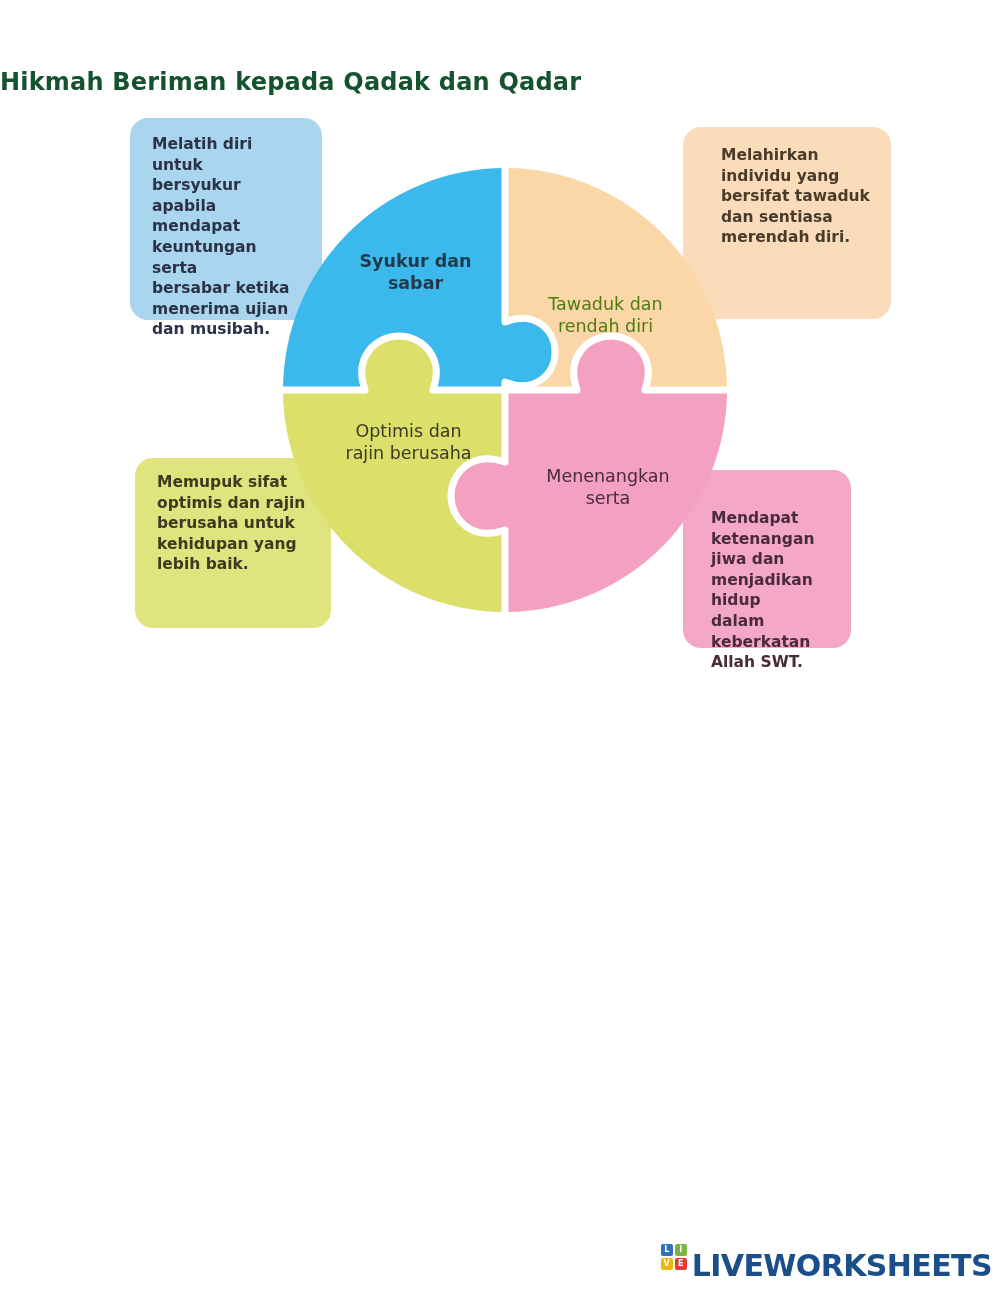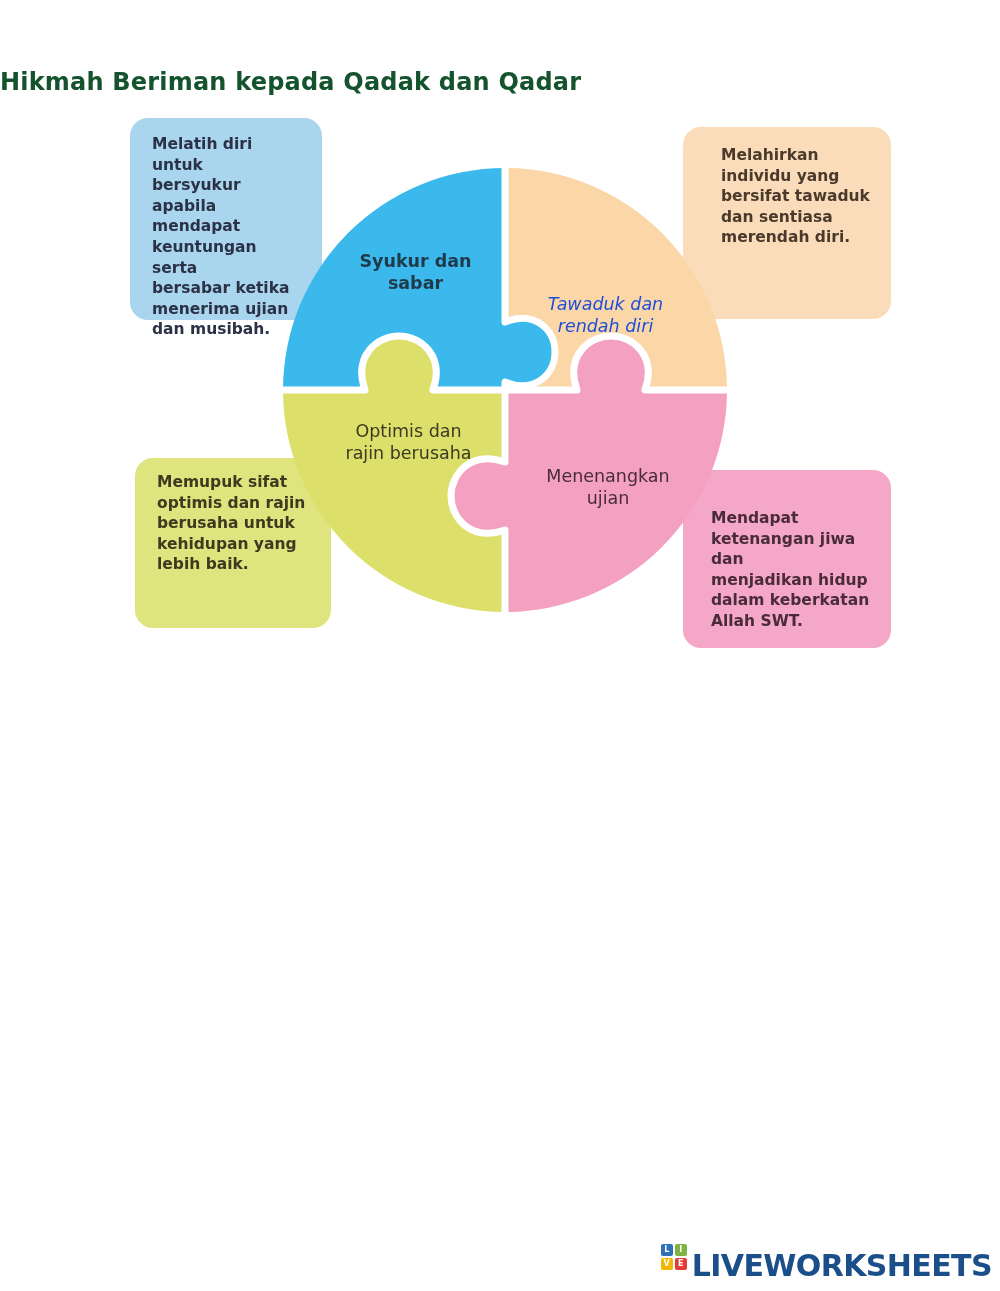--- a/index.html
+++ b/index.html
@@ -60,21 +60,21 @@
   }
   #callout-optimis {
     left: 135px; top: 458px;
     width: 196px; height: 170px;
     background: #dfe47e;
     color: #3e3a20;
     padding: 14px 14px 0 22px;
   }
   #callout-menenangkan {
     left: 683px; top: 470px;
-    width: 208px; height: 178px;
+    width: 168px; height: 178px;
     background: #f4a7c6;
     color: #4a2b3a;
     padding: 38px 14px 0 28px;
   }
 
   
   #puzzle-wrap {
     position: absolute;
     left: 283px;
     top: 140px;
@@ -86,21 +86,21 @@
   .piece-label {
     position: absolute;
     text-align: center;
     font-family: "DejaVu Sans", sans-serif;
     font-size: 17.5px;
     line-height: 1.28;
     white-space: pre-line;
     pointer-events: none;
   }
   #label-syukur      { left: 40px;  top: 110px; width: 185px; color: #1f3a4a; font-weight: bold; }
-  #label-tawaduk     { left: 225px; top: 153px; width: 195px; color: #1d4ed8; font-style: italic; }
+  #label-tawaduk     { left: 225px; top: 153px; width: 195px; color: #4d7c0f; }
   #label-optimis     { left: 28px;  top: 280px; width: 195px; color: #3b3a22; }
   #label-menenangkan { left: 230px; top: 325px; width: 190px; color: #4a2b3a; }
 
   
   #lw-logo {
     position: absolute;
     right: 8px;
     bottom: 8px;
     display: flex;
     align-items: center;
@@ -255,21 +255,21 @@
       </g>
     </svg>
 
     <div class="piece-label" id="label-syukur">Syukur dan
 sabar</div>
     <div class="piece-label" id="label-tawaduk">Tawaduk dan
 rendah diri</div>
     <div class="piece-label" id="label-optimis">Optimis dan
 rajin berusaha</div>
     <div class="piece-label" id="label-menenangkan">Menenangkan
-ujian</div>
+serta</div>
   </div>
 
   <div id="lw-logo">
     <div id="lw-tiles">
       <span class="lw-tile" id="lw-tile-l">L</span>
       <span class="lw-tile" id="lw-tile-i">I</span>
       <span class="lw-tile" id="lw-tile-v">V</span>
       <span class="lw-tile" id="lw-tile-e">E</span>
     </div>
     <span id="lw-wordmark">LIVEWORKSHEETS</span>

